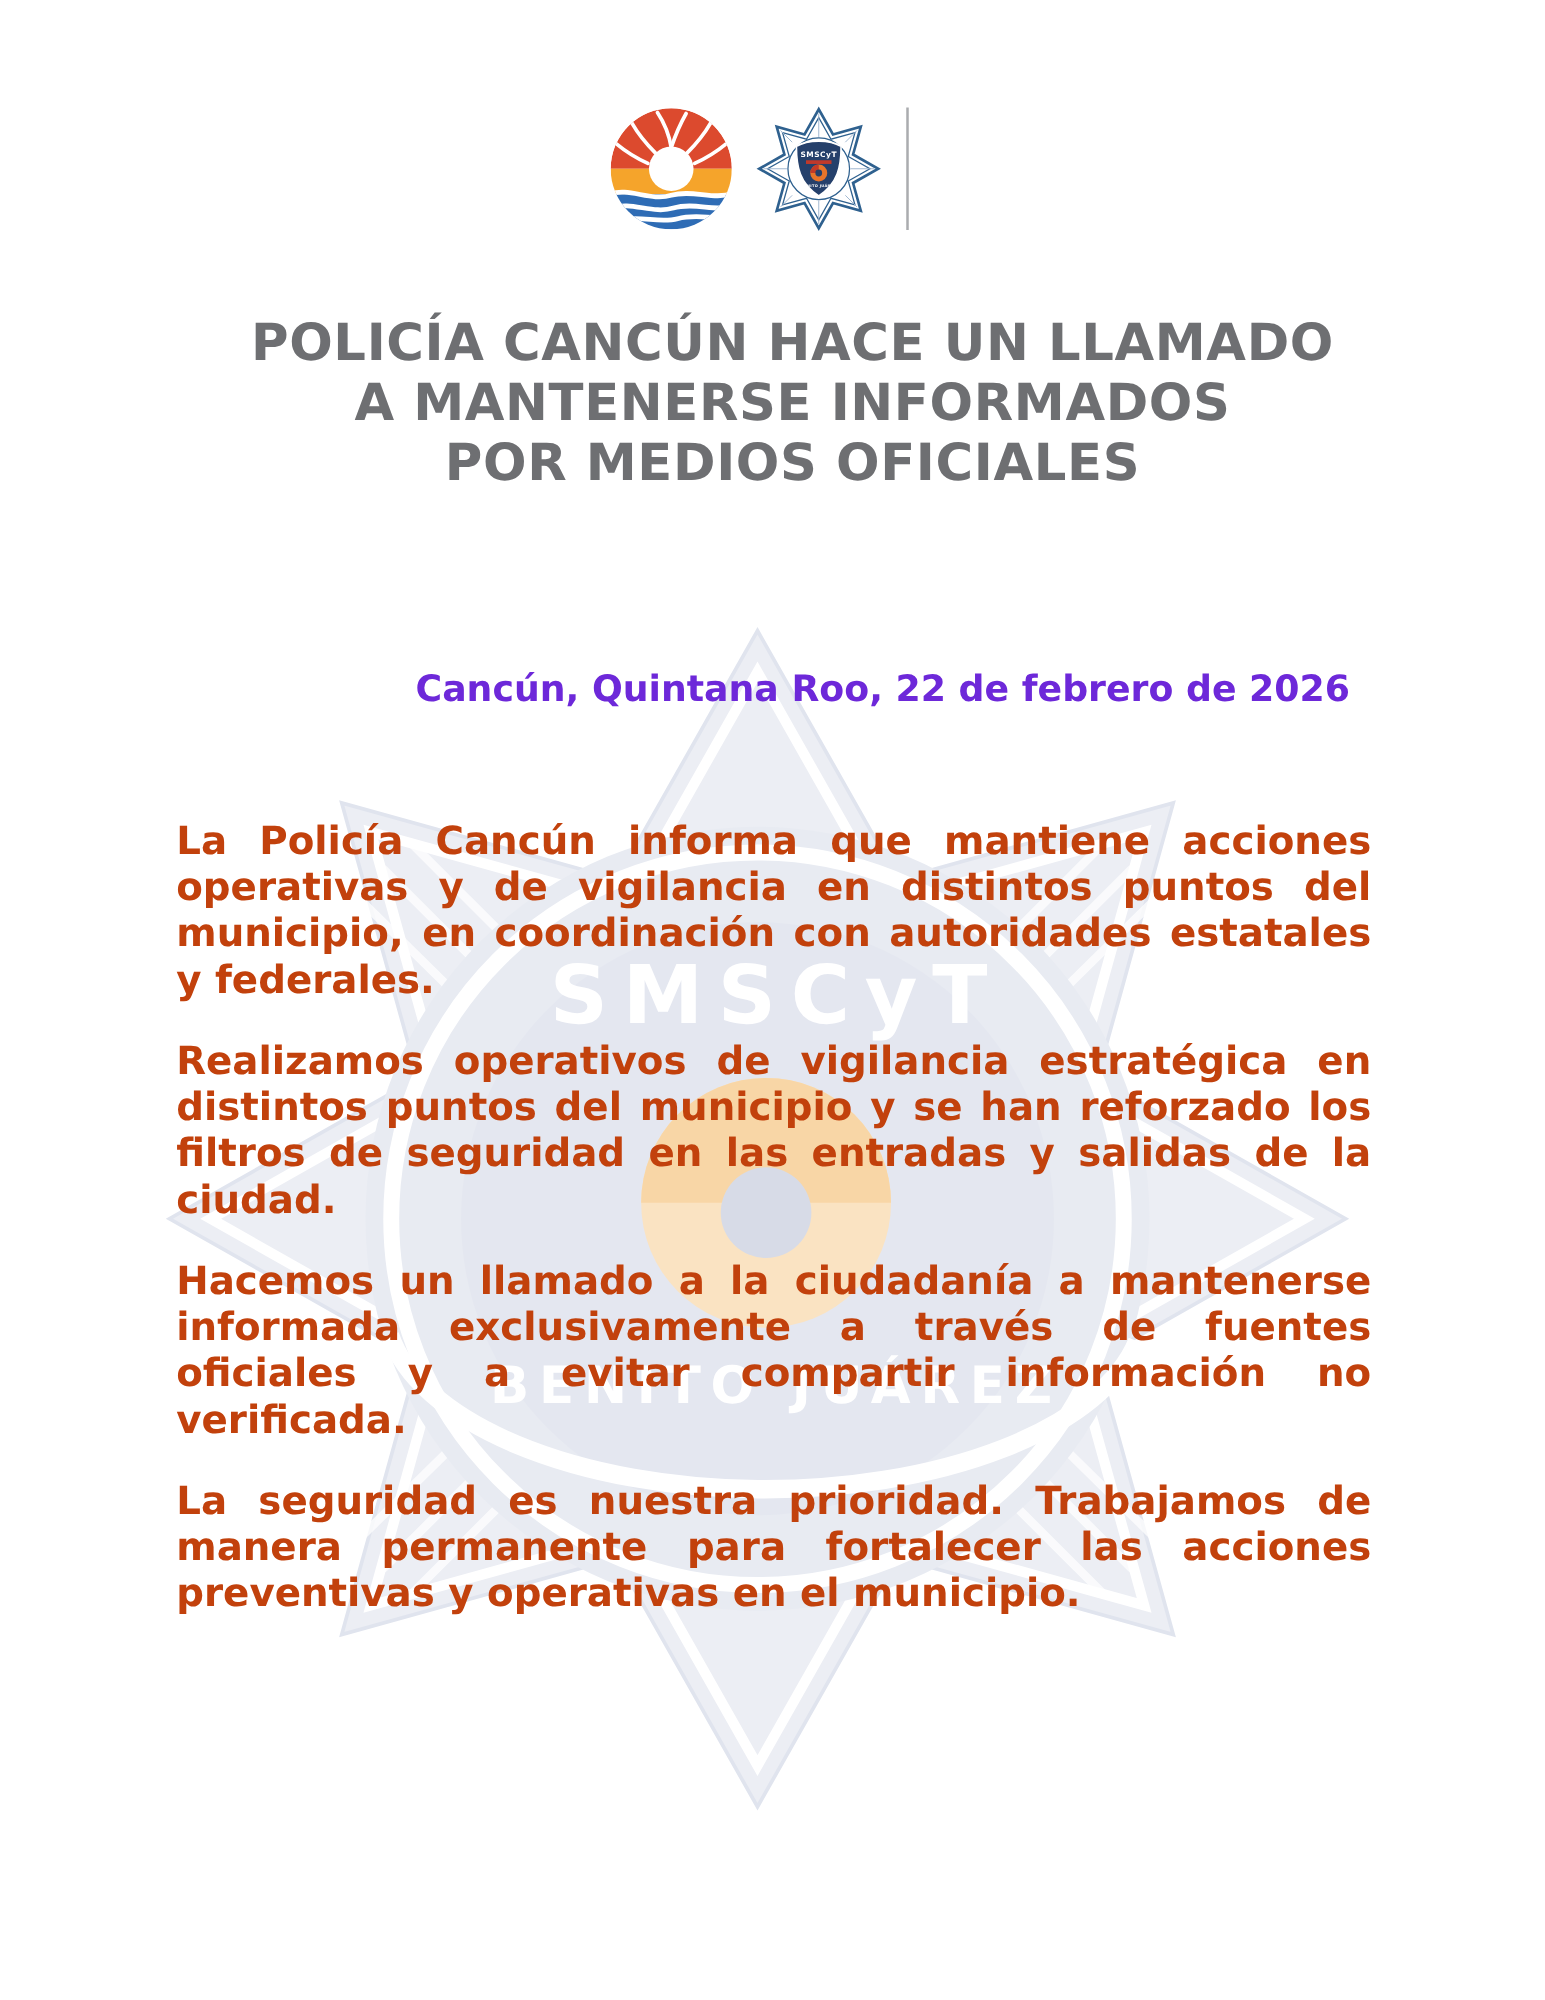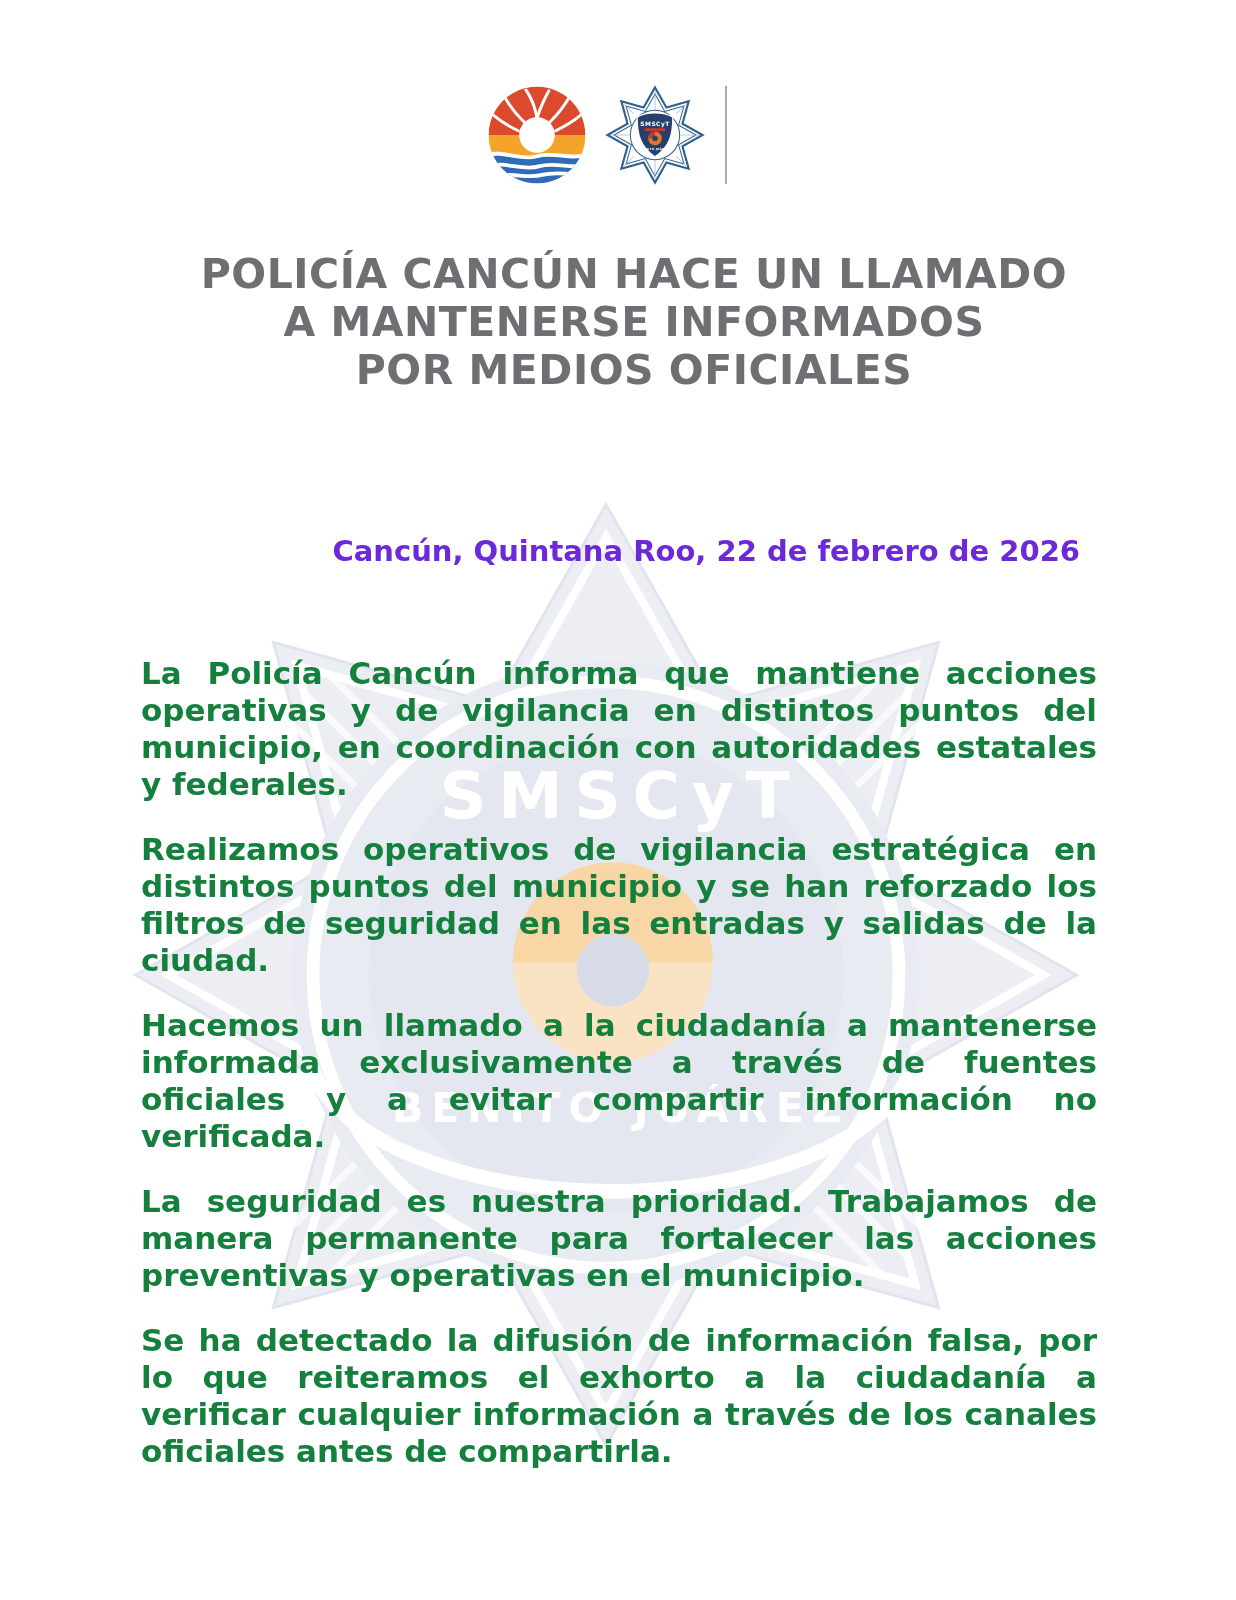--- a/index.html
+++ b/index.html
@@ -36,21 +36,21 @@
     font-weight:bold; color:#5a5b5e; font-size:28px; line-height:35px;
   }
   
   .dateline {
     position:absolute; top:534px; left:0; right:156px; z-index:1;
     text-align:right; font-weight:bold; color:#6d28d9; font-size:29px;
   }
   
   .body-text {
     position:absolute; top:655px; left:141px; width:956px; z-index:1;
-    font-weight:bold; color:#15803d; font-size:31px; line-height:37px;
+    font-weight:bold; color:#c2410c; font-size:31px; line-height:37px;
     text-align:justify;
   }
   .body-text p { margin:0 0 28px 0; }
 </style>
 </head>
 <body>
 
 <div class="page">
 
   <svg class="watermark" viewBox="-500 -510 1000 1020" xmlns="http://www.w3.org/2000/svg" aria-hidden="true">
@@ -147,16 +147,15 @@
   </div>
 
 
   <div class="dateline">Cancún, Quintana Roo, 22 de febrero de 2026</div>
 
   <div class="body-text">
     <p>La Policía Cancún informa que mantiene acciones operativas y de vigilancia en distintos puntos del municipio, en coordinación con autoridades estatales y federales.</p>
     <p>Realizamos operativos de vigilancia estratégica en distintos puntos del municipio y se han reforzado los filtros de seguridad en las entradas y salidas de la ciudad.</p>
     <p>Hacemos un llamado a la ciudadanía a mantenerse informada exclusivamente a través de fuentes oficiales y a evitar compartir información no verificada.</p>
     <p>La seguridad es nuestra prioridad. Trabajamos de manera permanente para fortalecer las acciones preventivas y operativas en el municipio.</p>
-    <p>Se ha detectado la difusión de información falsa, por lo que reiteramos el exhorto a la ciudadanía a verificar cualquier información a través de los canales oficiales antes de compartirla.</p>
   </div>
 
 </div>
 
 </body></html>

